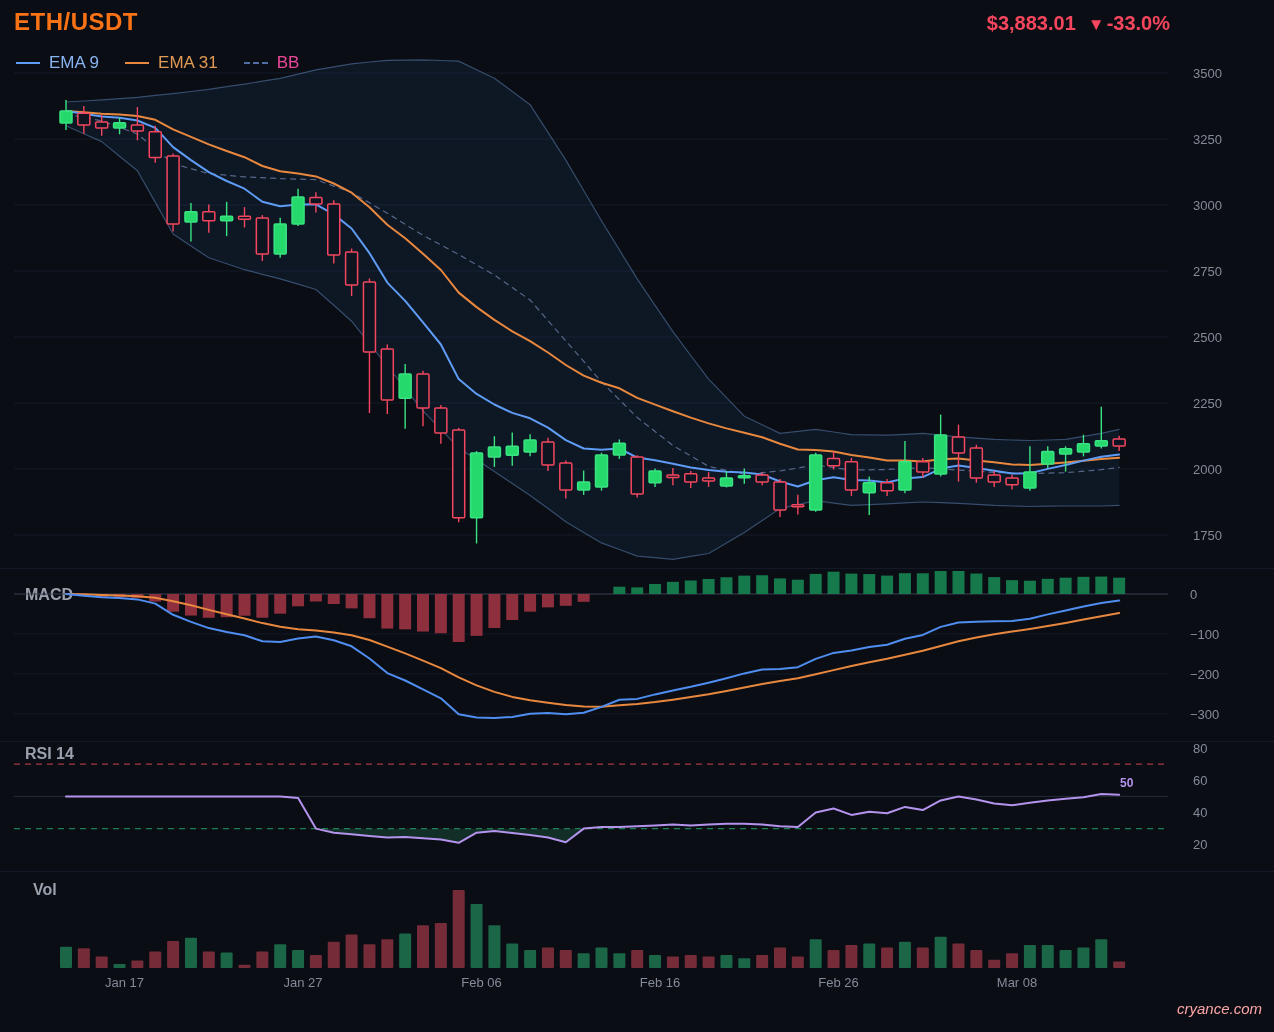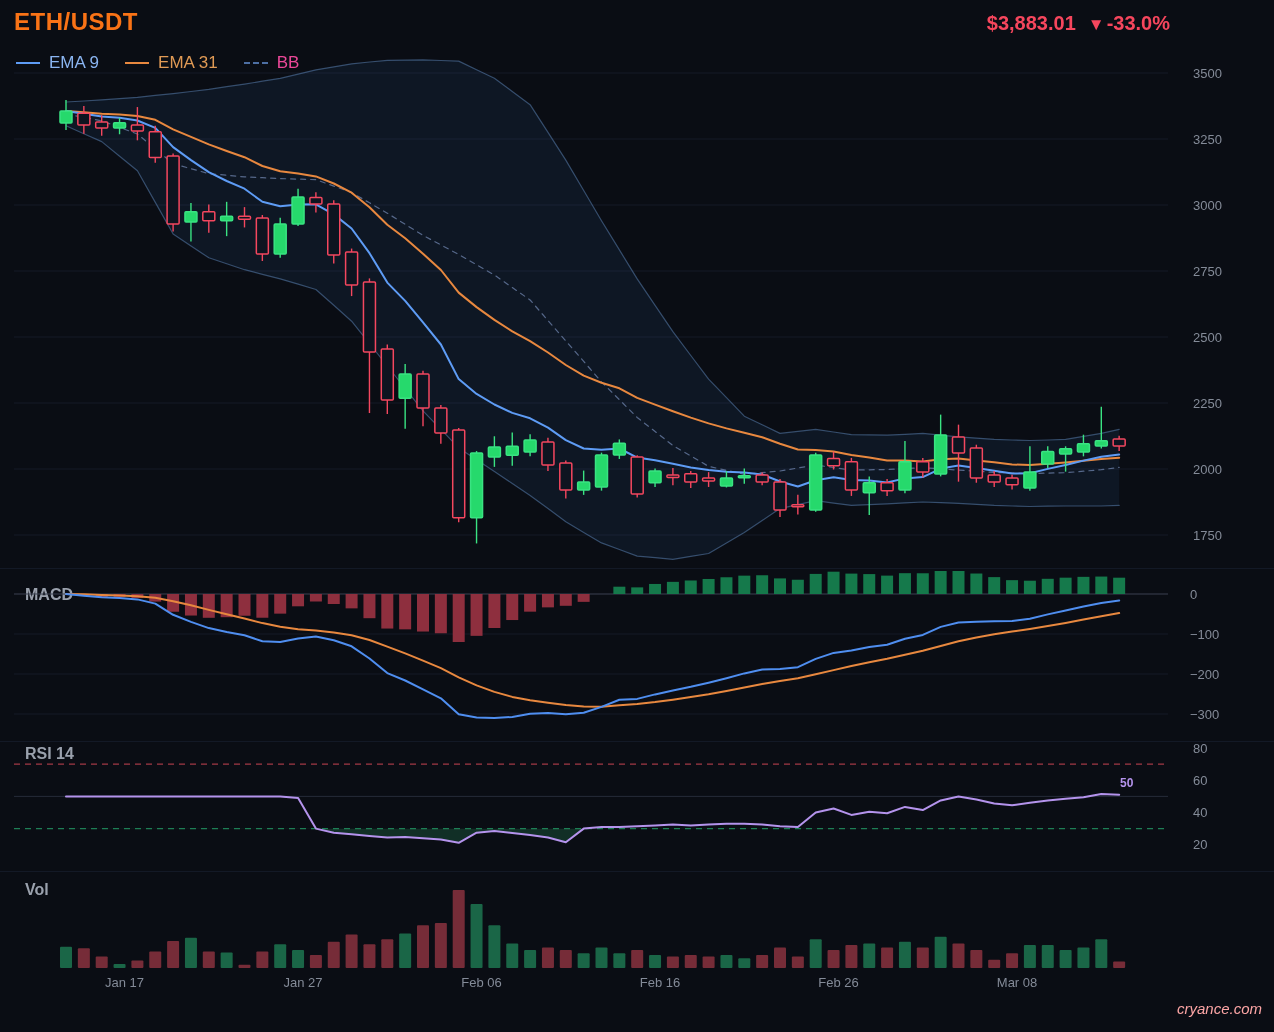--- a/index.html
+++ b/index.html
@@ -13,21 +13,21 @@
   #title{left:14px;top:8px;font-size:24px;font-weight:800;letter-spacing:.5px;color:#f97316;}
   #price-group{right:104px;top:12px;font-size:20px;font-weight:700;color:#f6465d;white-space:nowrap;}
   #price-group .tri{font-size:17px;margin:0 2px 0 12px;}
   #legend{left:16px;top:53px;display:flex;align-items:center;gap:26px;font-size:17px;}
   .lg-item{display:flex;align-items:center;gap:9px;}
   .lg-line{width:24px;height:0;border-top:2px solid;}
   .lg-dash{border-top-style:dashed;}
   .panel-label{font-size:16px;font-weight:700;color:#9aa1ad;}
   #macd-label{left:25px;top:586px;}
   #rsi-label{left:25px;top:745px;}
-  #vol-label{left:25px;top:881px;text-align:center;}
+  #vol-label{left:33px;top:881px;text-align:center;}
   #rsi-current{left:1120px;top:744px;width:48px;text-align:left;font-size:12px;font-weight:700;color:#b493ec;margin-top:32px;}
   #watermark{right:12px;top:1000px;font-size:15px;font-style:italic;color:#fca5a5;}
   .sep{position:absolute;left:0;width:1274px;height:1px;background:#131926;}
   .axis-text{fill:#848b98;font-size:13px;font-family:"Liberation Sans",sans-serif;}
 </style>
 </head>
 <body>
 
 <div class="sep" style="top:568px"></div>
 <div class="sep" style="top:741px"></div>

